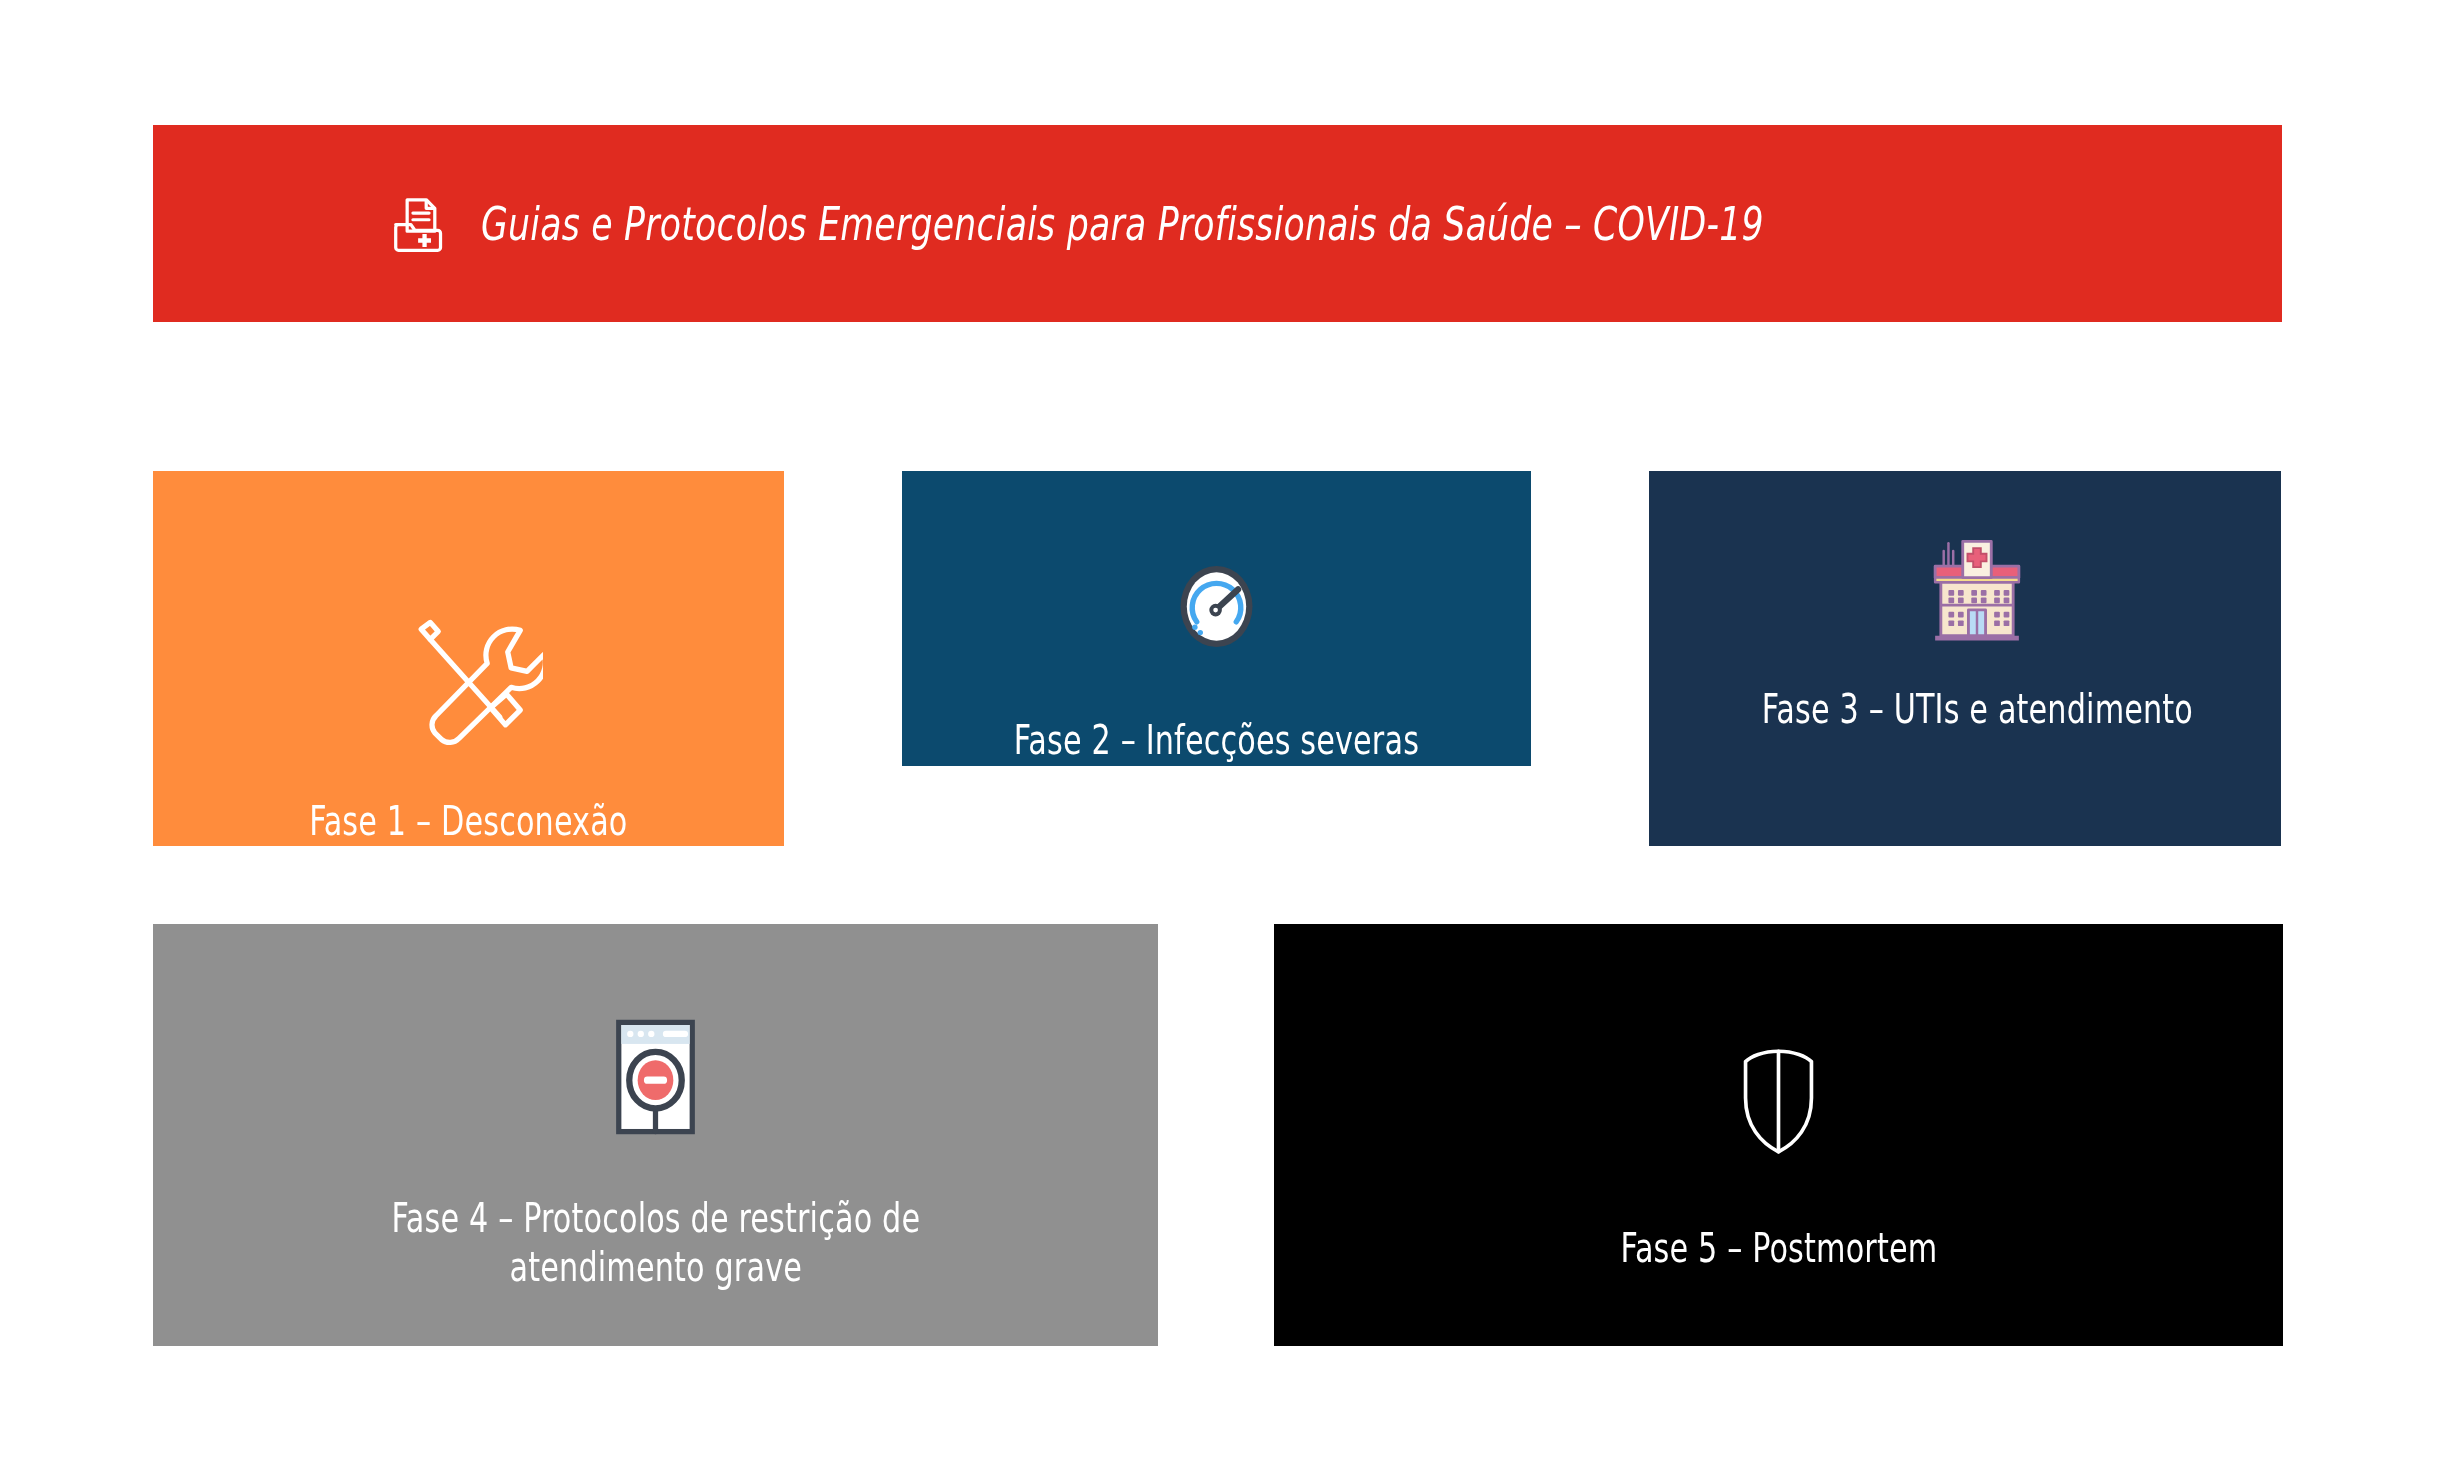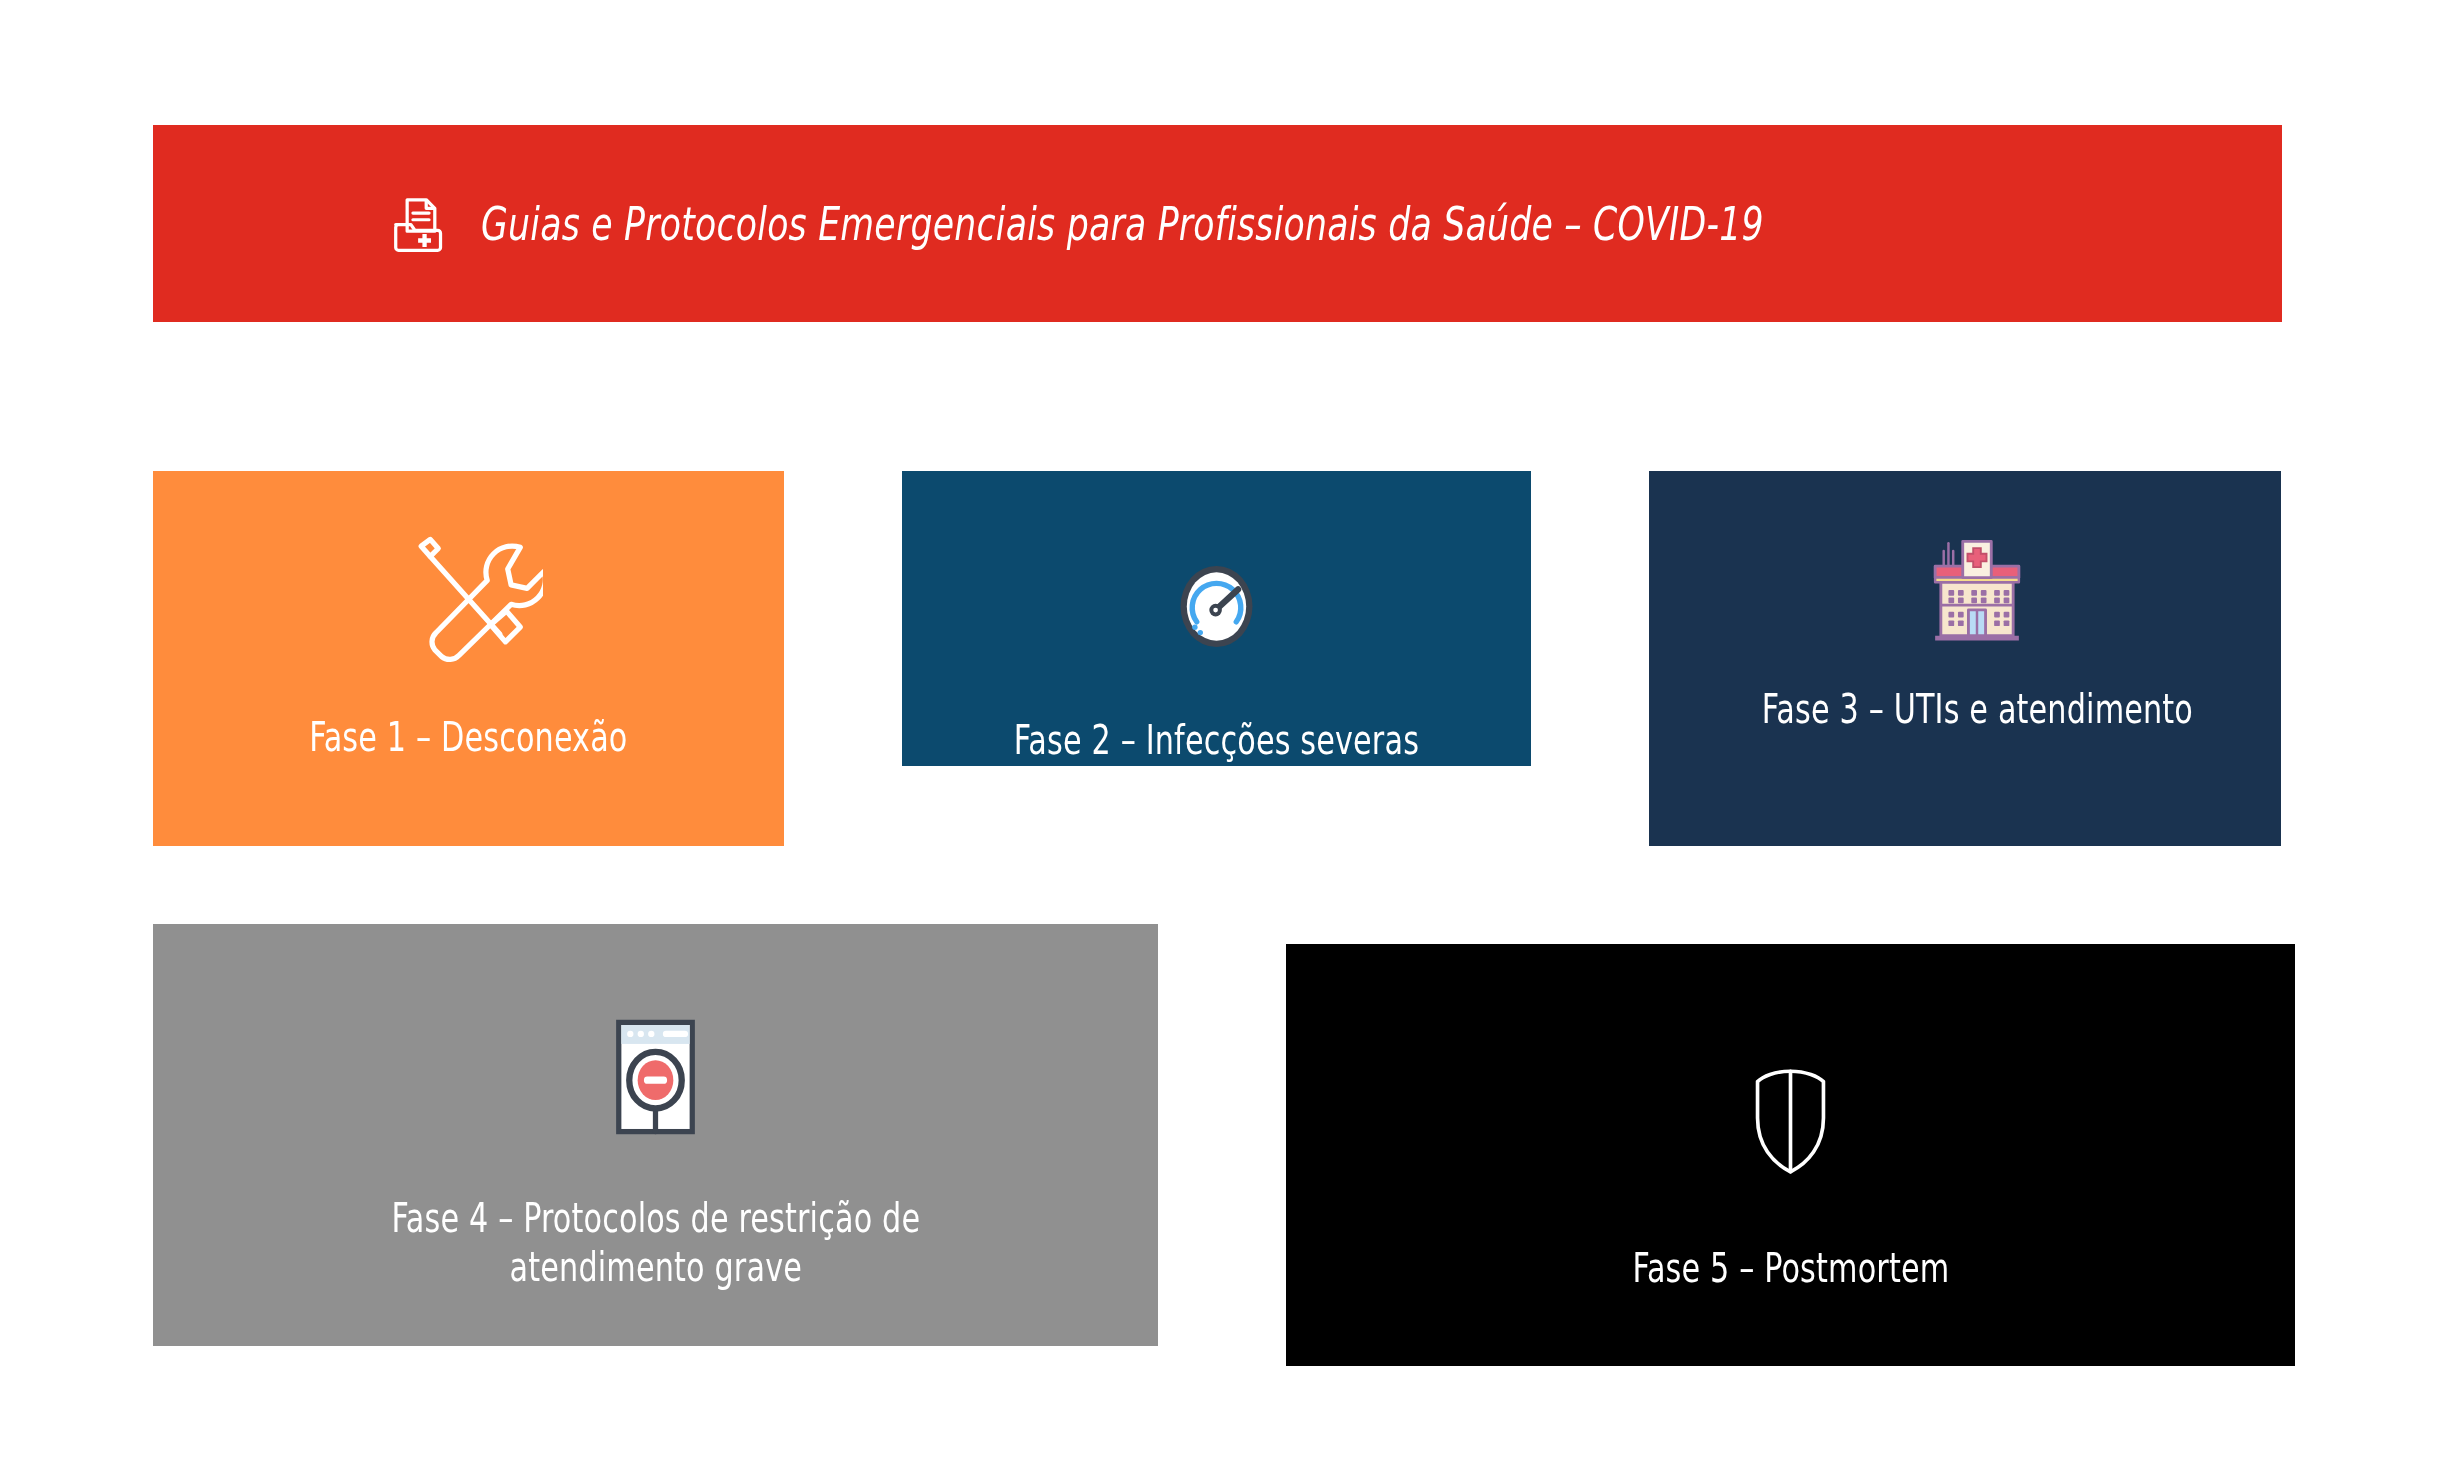--- a/index.html
+++ b/index.html
@@ -84,20 +84,21 @@
     font-weight: 400;
     letter-spacing: 0.2px;
     transform: scaleX(0.84);
   }
 
   
   #card-1 {
     left: 153px; top: 471px;
     width: 631px; height: 375px;
     background: #ff8c3c;
+    justify-content: flex-end;
   }
   #card-1 .card-icon-wrap { height: 212px; padding-top: 24.6px; }
   #card-1 .card-label { margin-top: 5.9px; }
 
   
   #card-2 {
     left: 902px; top: 471px;
     width: 629px; height: 295px;
     background: #0c4a6e;
   }
@@ -118,24 +119,23 @@
   #card-4 {
     left: 153px; top: 924px;
     width: 1005px; height: 422px;
     background: #909090;
   }
   #card-4 .card-icon-wrap { height: 227px; padding-top: 39px; }
   #card-4 .card-label { margin-top: 3.9px; width: 72%; }
 
   
   #card-5 {
-    left: 1274px; top: 944px;
+    left: 1274px; top: 924px;
     width: 1009px; height: 422px;
     background: #000000;
-    margin-left: 12px;
   }
   #card-5 .card-icon-wrap { height: 246px; padding-top: 54px; }
   #card-5 .card-label { margin-top: 0px; }
 
   .icon-svg { display: block; }
 </style>
 </head>
 <body>
 
 <div id="page">

